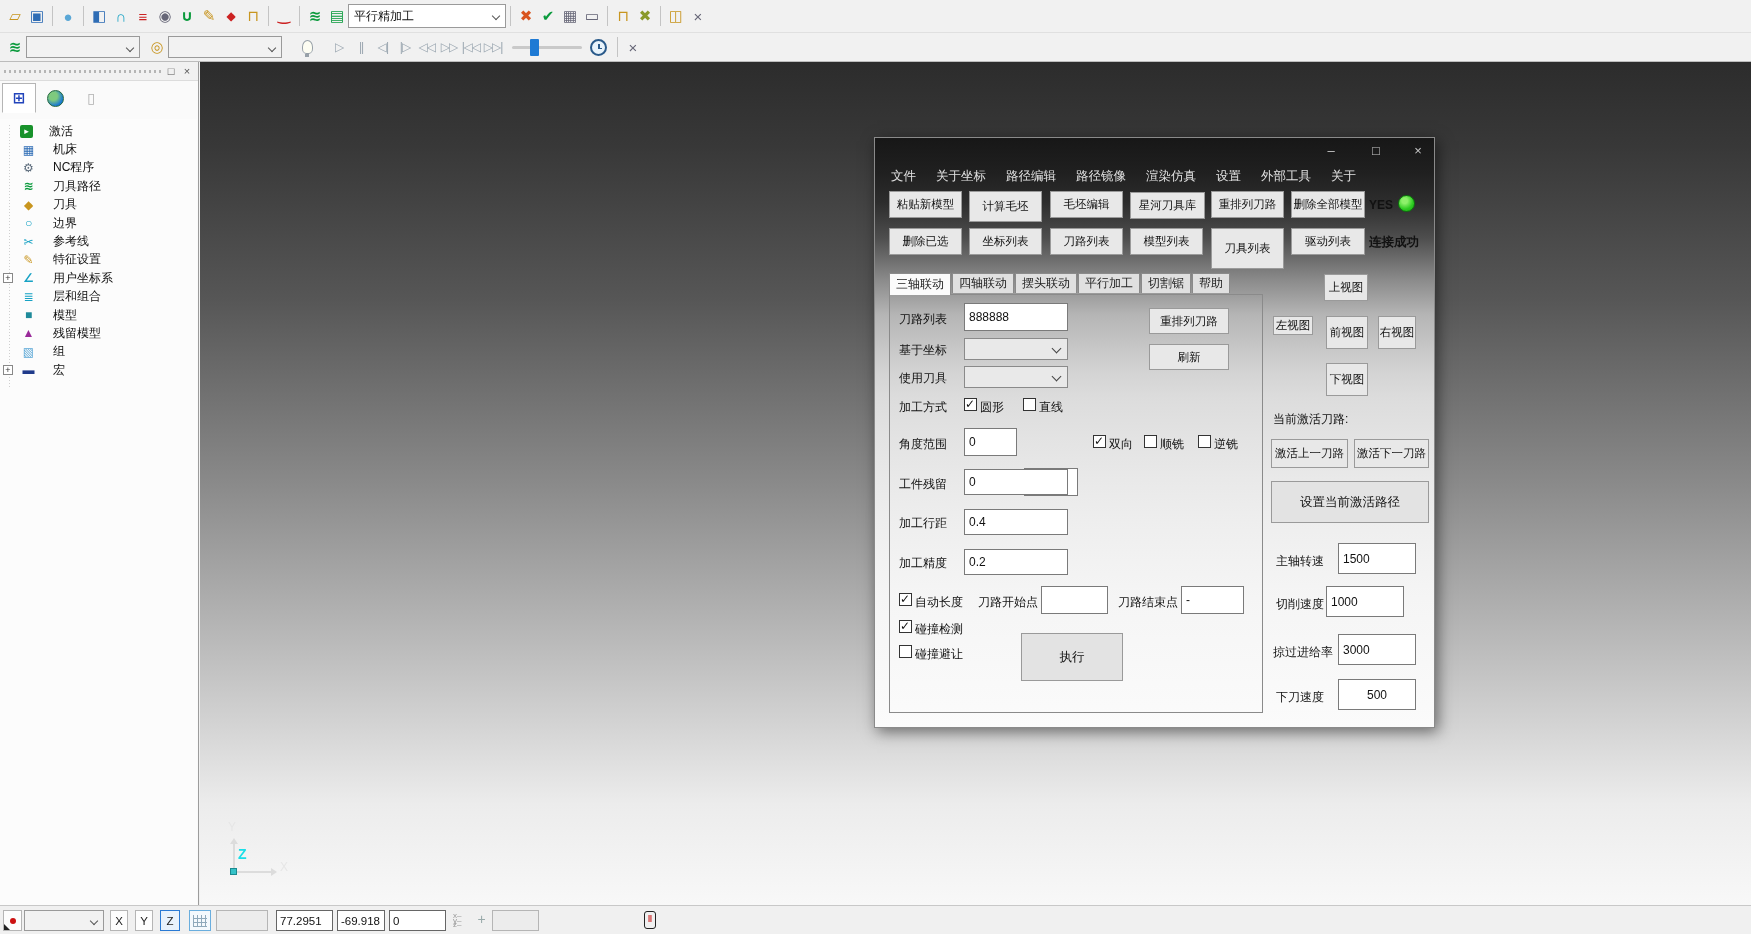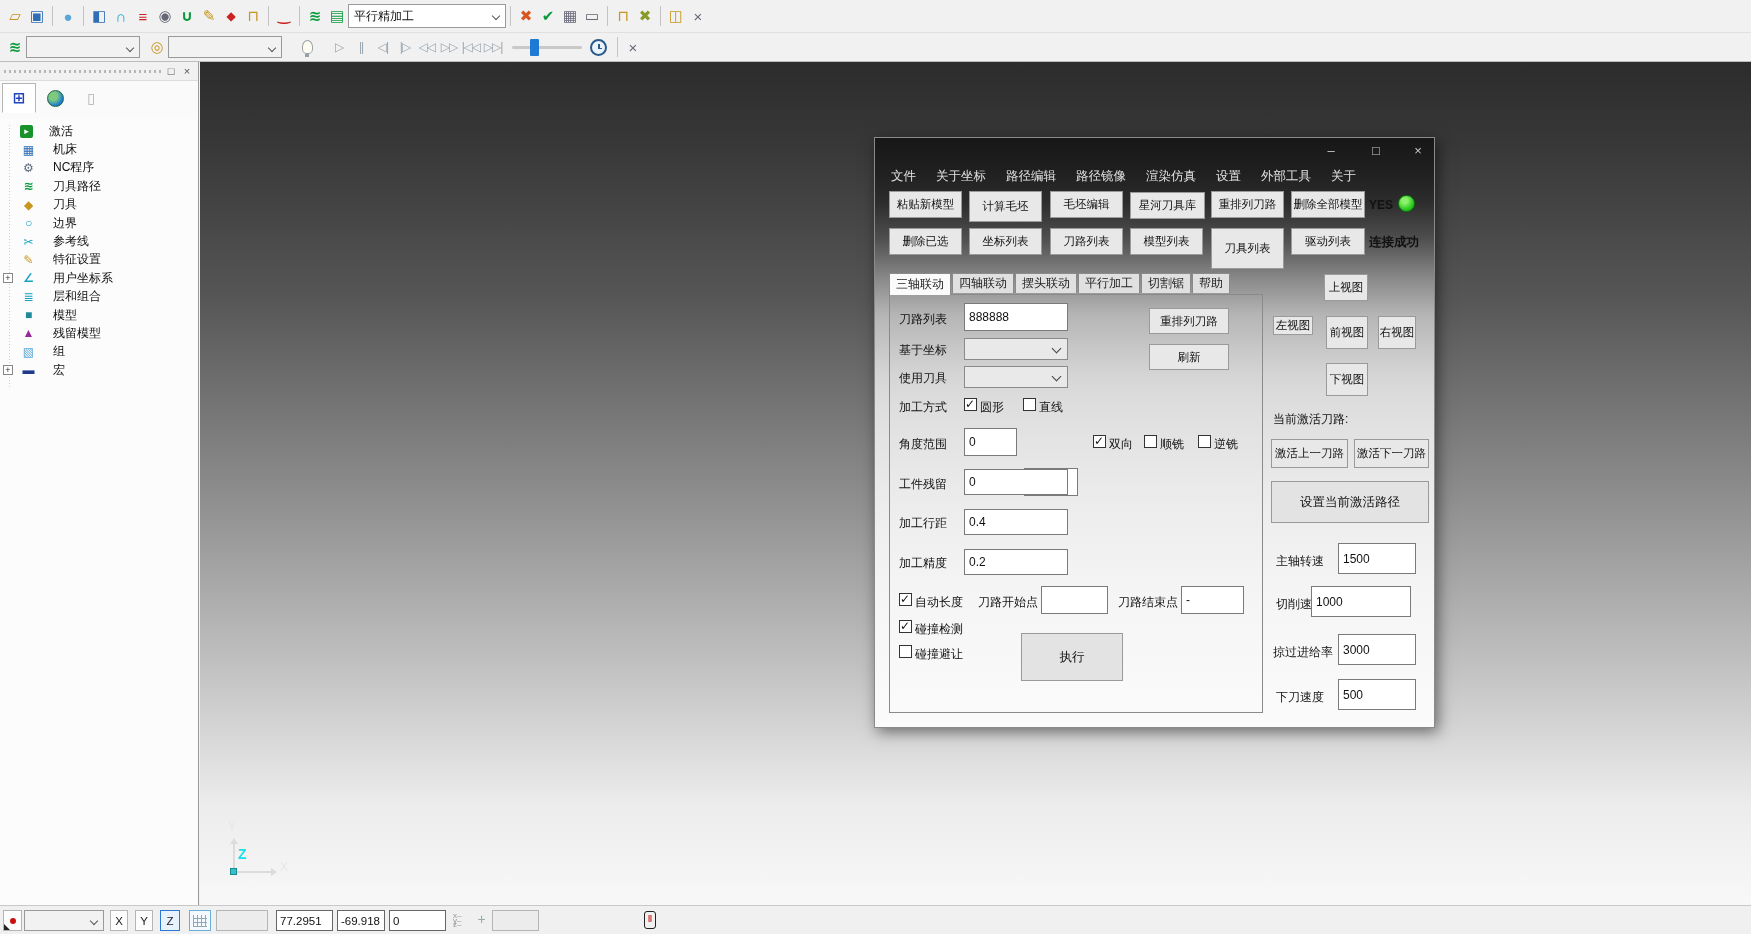--- a/index.html
+++ b/index.html
@@ -371,25 +371,25 @@
     <button class="btn" style="left:451px;top:225px;width:42px;height:33px">下视图</button>
 
     <span class="flabel" style="left:398px;top:273px">当前激活刀路:</span>
     <button class="btn" style="left:396px;top:301px;width:77px;height:29px">激活上一刀路</button>
     <button class="btn" style="left:479px;top:301px;width:75px;height:29px">激活下一刀路</button>
     <button class="btn" style="left:396px;top:343px;width:158px;height:42px;font-size:12.5px;background:#e3e3e3">设置当前激活路径</button>
 
     <span class="flabel" style="left:401px;top:415px">主轴转速</span>
     <input class="finput" style="left: 463px; top: 405px; width: 78px; height: 31px;" value="1500">
     <span class="flabel" style="left:401px;top:458px">切削速度</span>
-    <input class="finput" style="left: 436px; top: 448px; width: 100px; height: 31px;" value="1000">
+    <input class="finput" style="left: 451px; top: 448px; width: 78px; height: 31px;" value="1000">
     <span class="flabel" style="left:398px;top:506px">掠过进给率</span>
     <input class="finput" style="left: 463px; top: 496px; width: 78px; height: 31px;" value="3000">
     <span class="flabel" style="left:401px;top:551px">下刀速度</span>
-    <input class="finput" style="left: 463px; top: 541px; width: 78px; height: 31px;" value="500">
+    <input class="finput" style="left: 463px; top: 541px; width: 78px; height: 31px; text-align: center;" value="500">
   </div>
 
   <div class="sbar">
     <span class="reddot">
         <i></i>
       </span>
     <span class="combo gray" style="position:absolute;left:24px;top:4px;width:80px;height:21px">
       <span class="chev" style="top:7px"></span>
     </span>
     <span class="sbtn" style="left:110px;width:18px">X</span>

